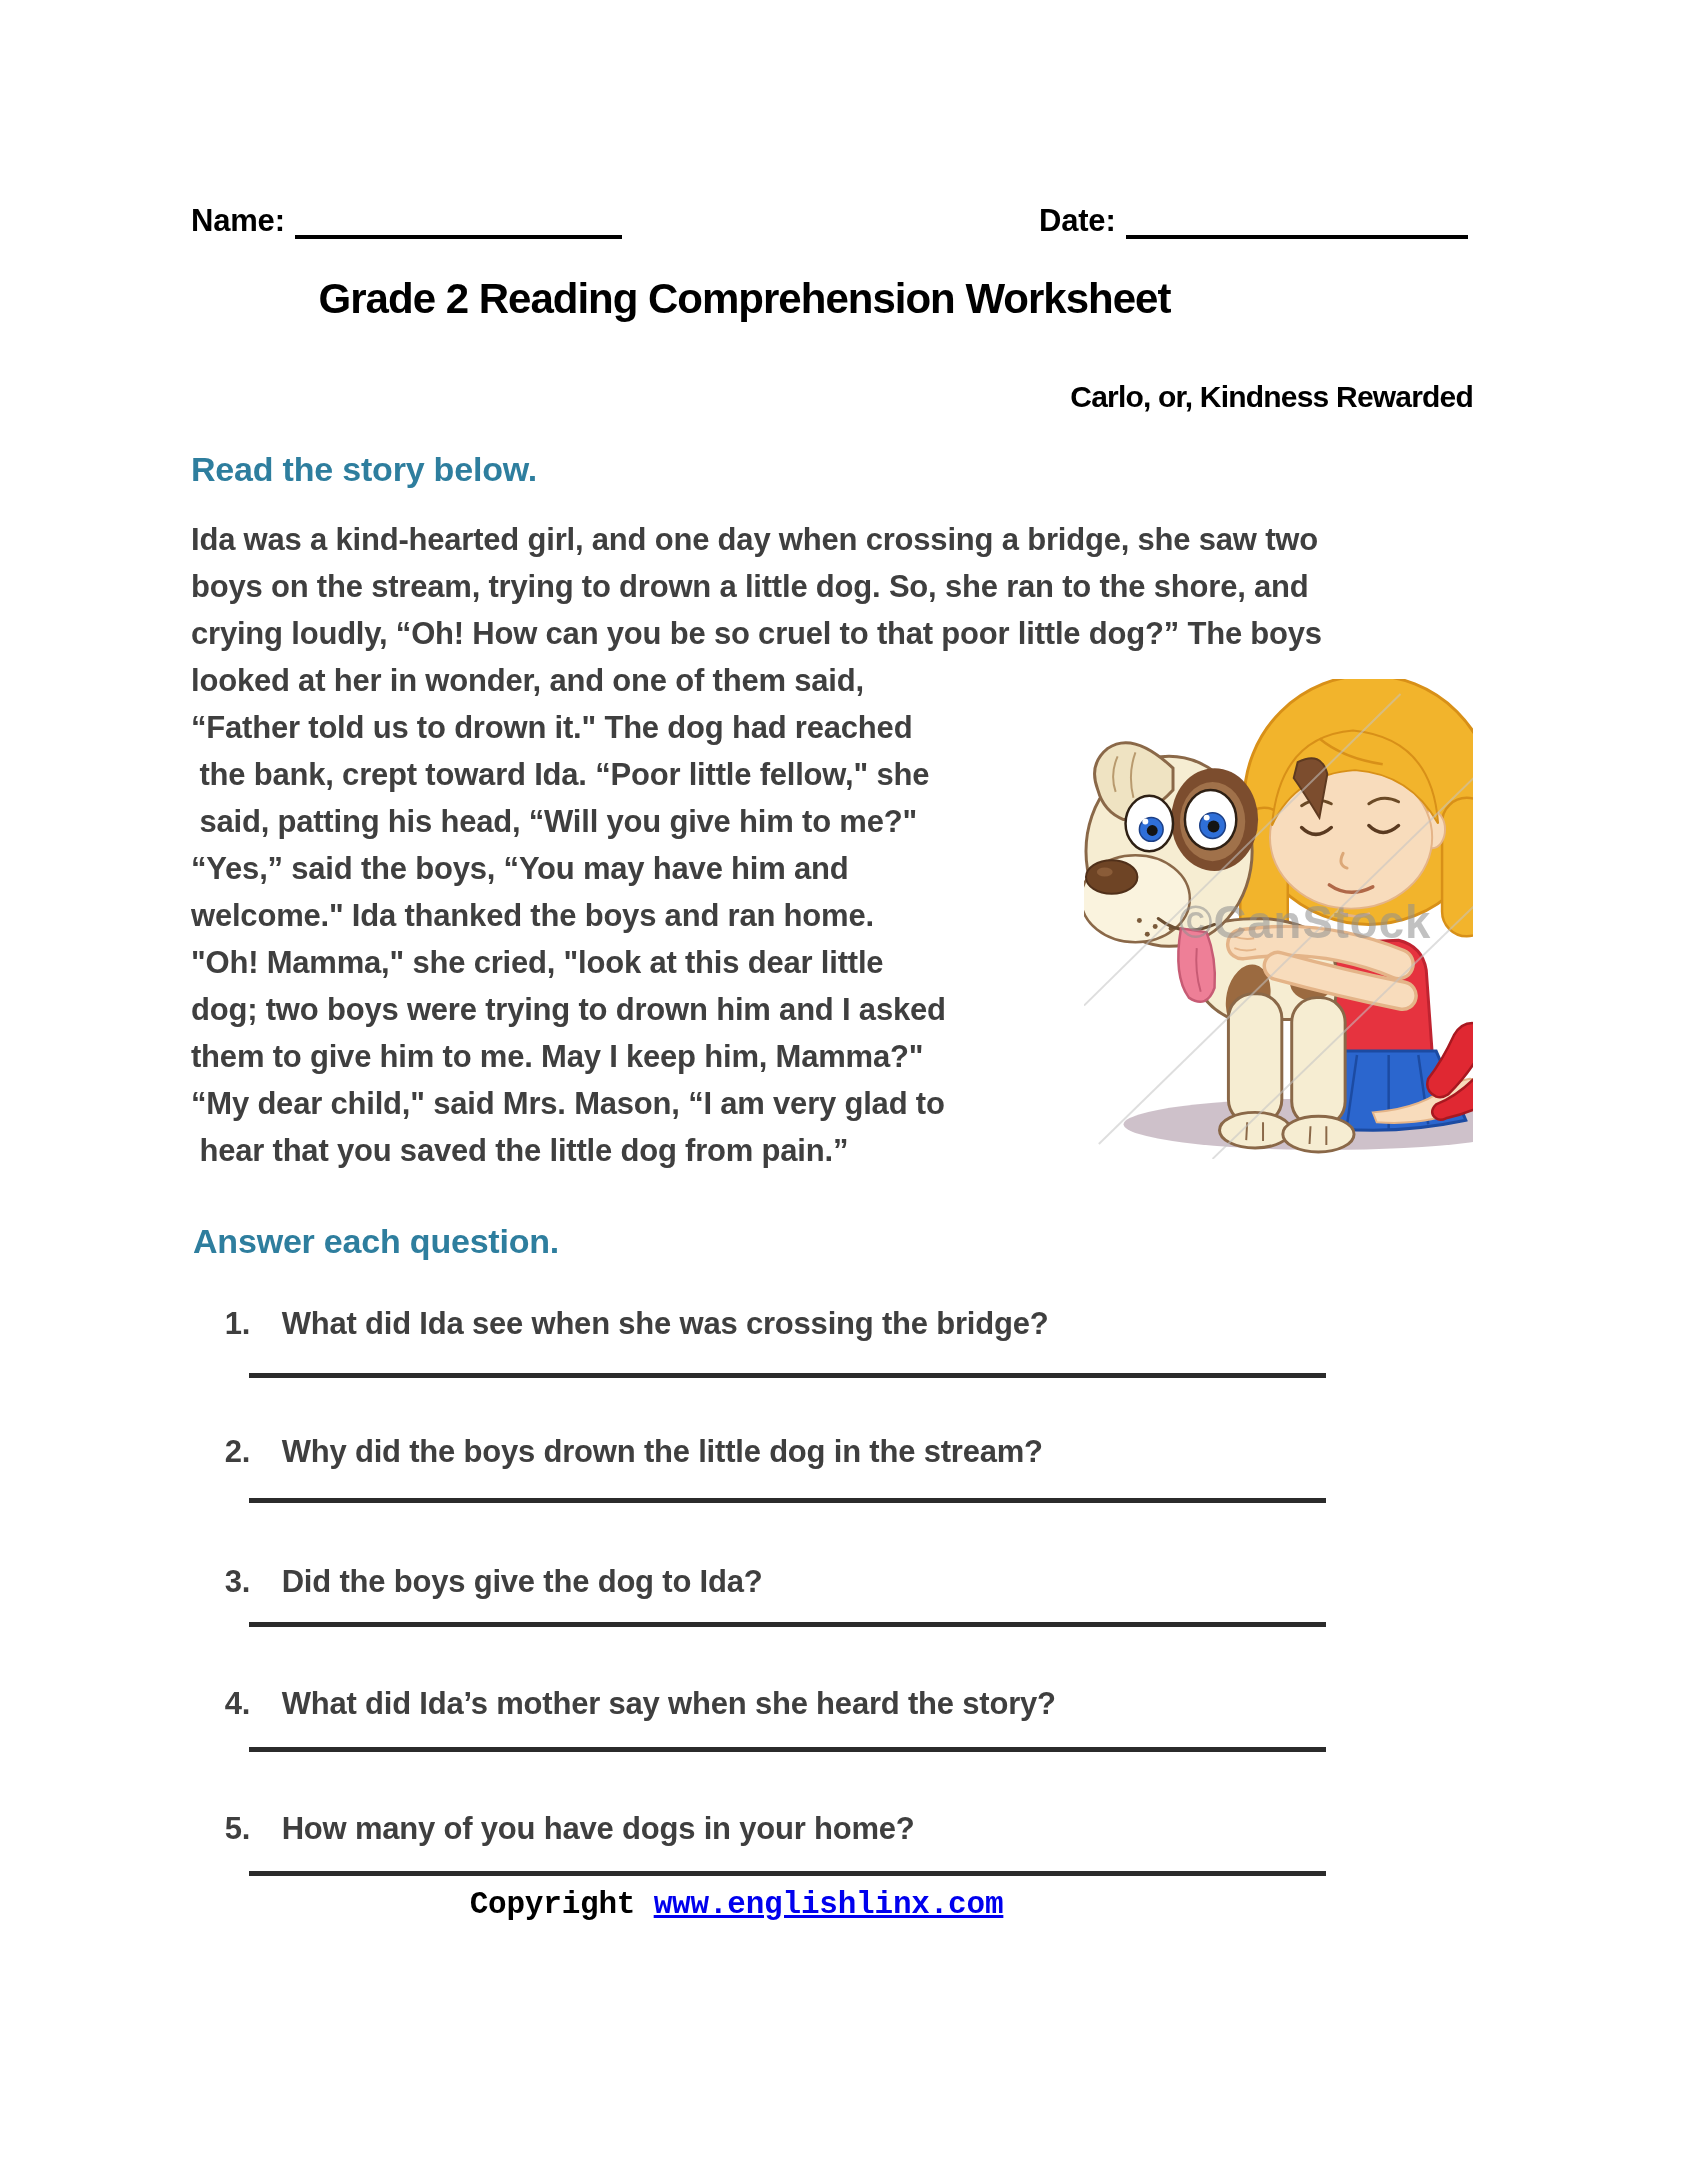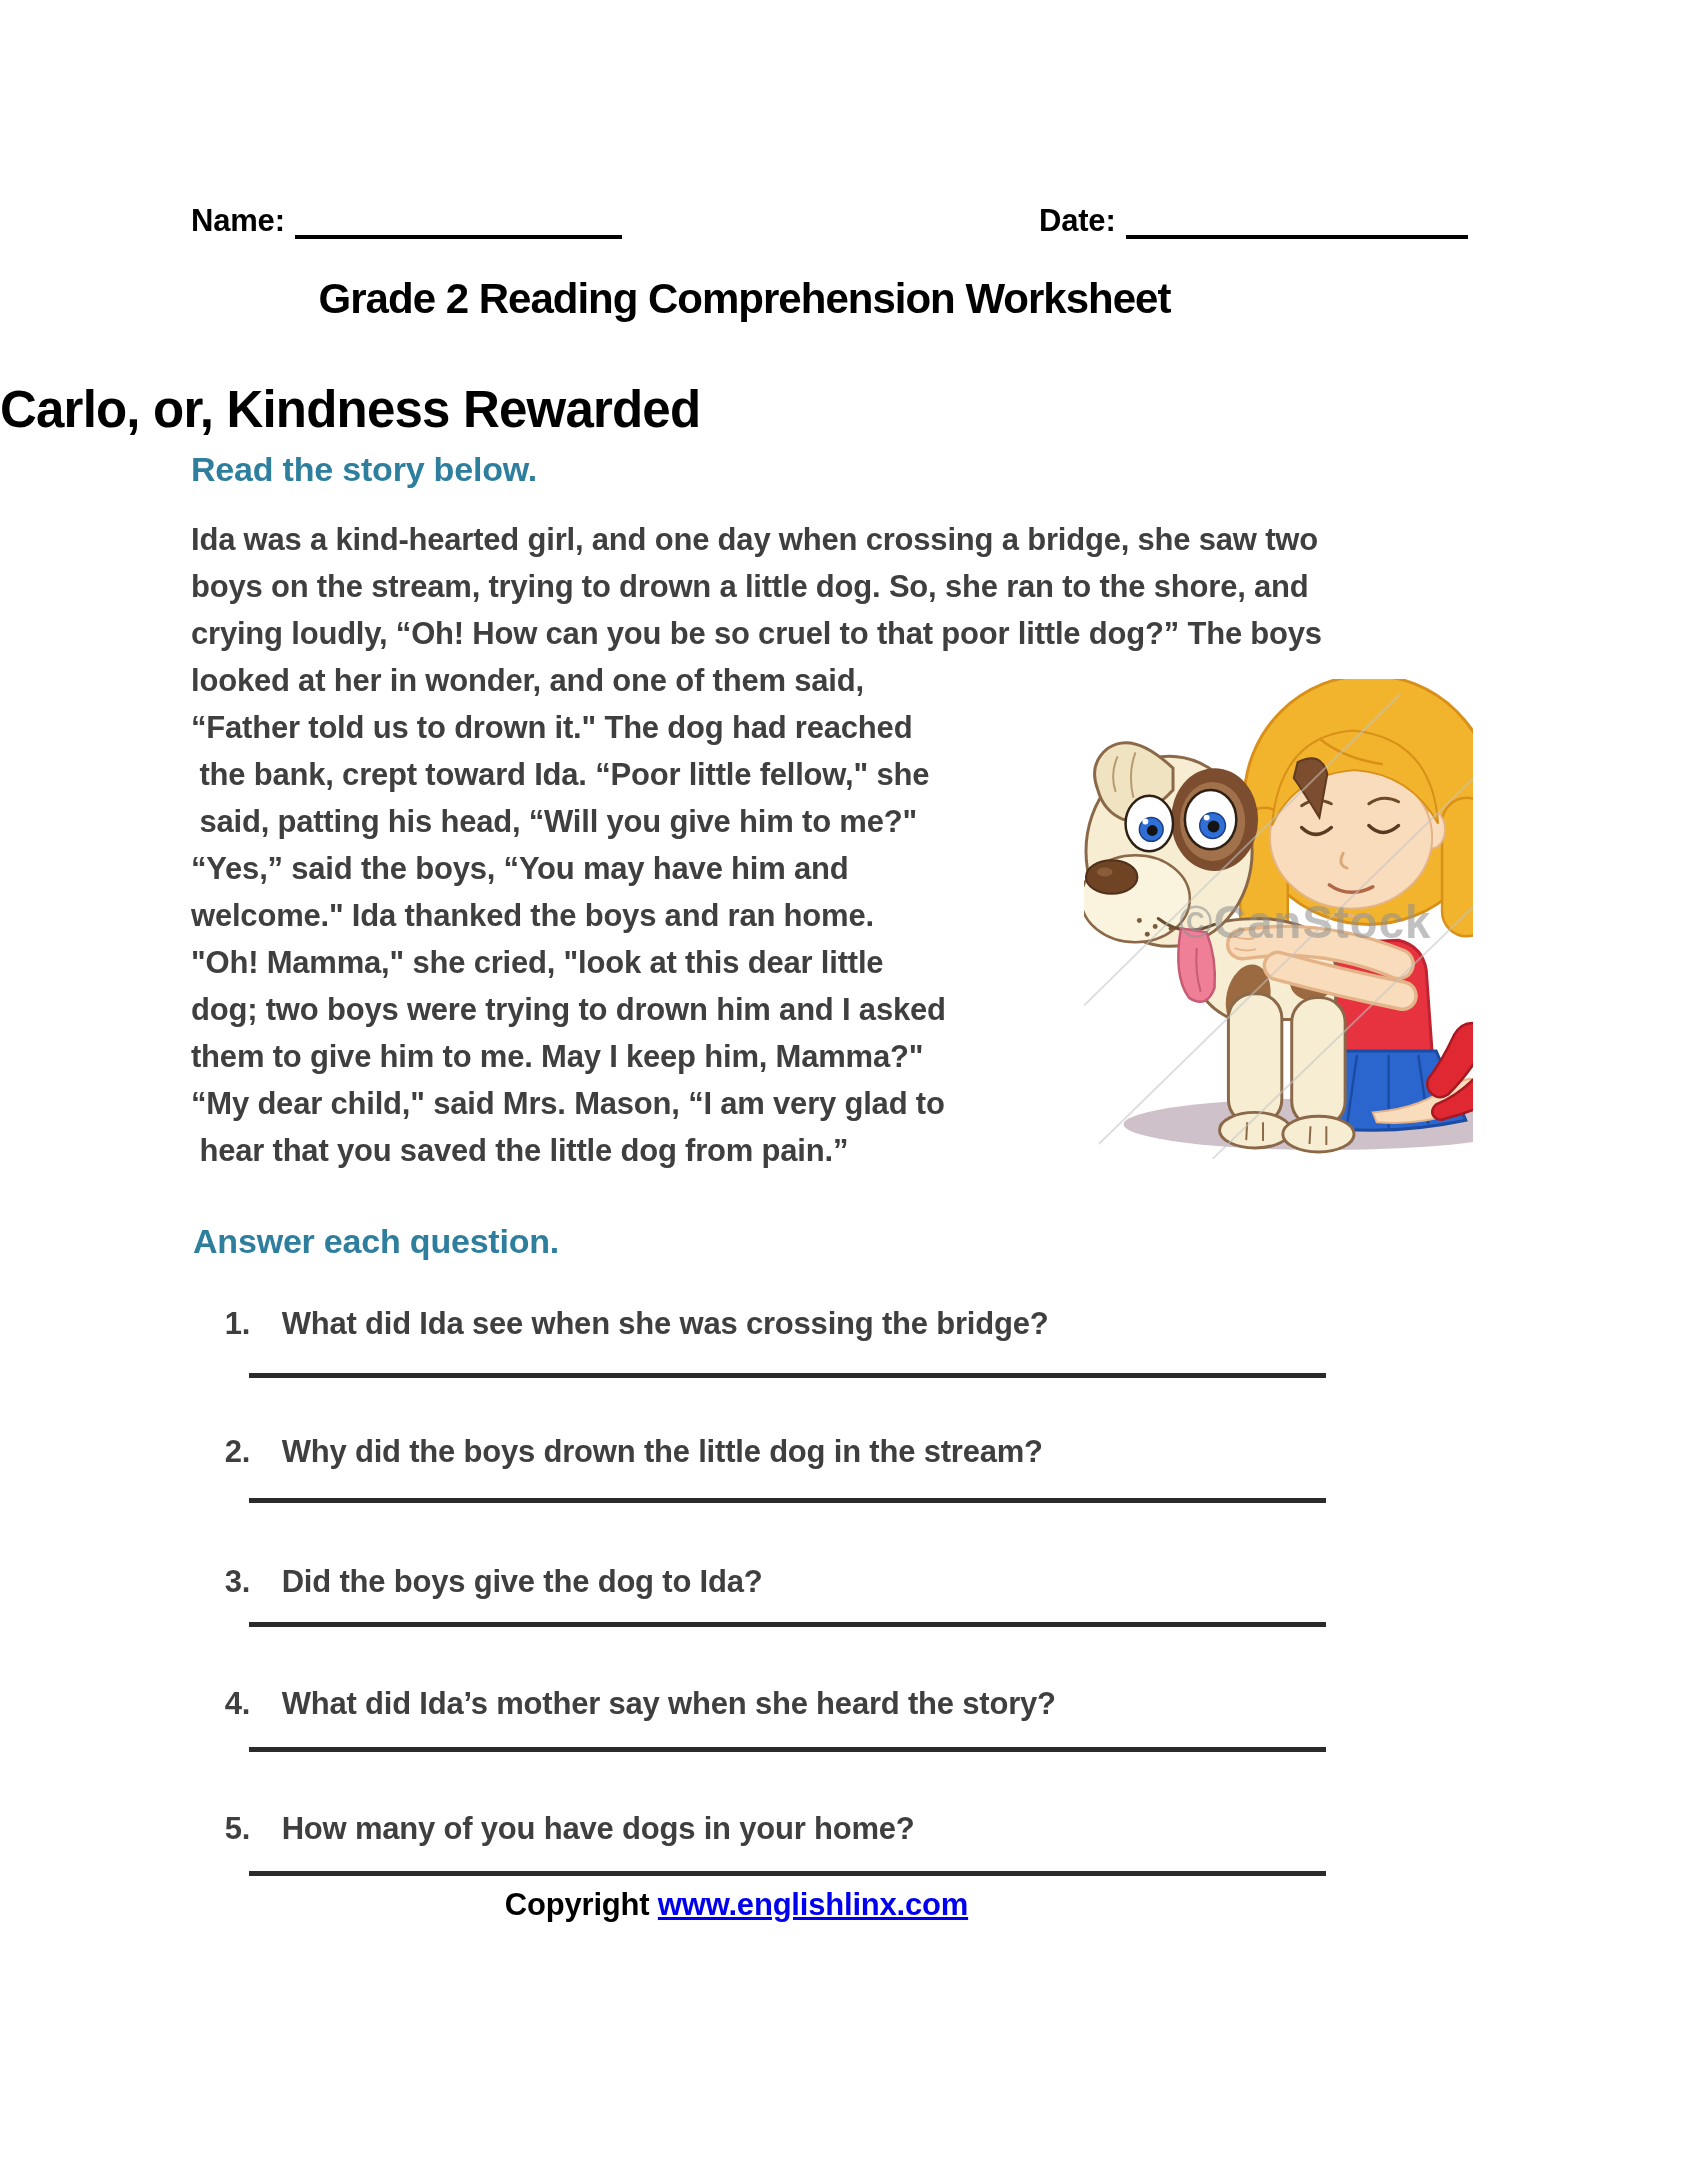--- a/index.html
+++ b/index.html
@@ -7,21 +7,21 @@
     position:relative; width:1473px; height:2178px; background:#ffffff;
     font-family:"Liberation Sans", sans-serif; font-weight:700; color:#3F3F3F;
     overflow:hidden; letter-spacing:-0.2px;
   }
   .abs { position:absolute; }
   .field-row { font-size:31px; color:#000000; white-space:nowrap; }
   .blank { display:inline-block; border-bottom:4px solid #000000; height:34px; vertical-align:-8px; margin-left:10px; }
   .blank-name { width:327px; }
   .blank-date { width:342px; }
   .doc-title { left:0; right:0; text-align:center; font-size:42px; color:#000000; letter-spacing:-1px;margin-left:16px; }
-  .doc-subtitle { left:0; right:0; text-align:left; font-size:51px; color:#000000; letter-spacing:-0.8px; }
+  .doc-subtitle { left:0; right:0; text-align:right; font-size:30px; color:#000000; letter-spacing:-0.8px; }
   .section-heading { font-size:34px; color:#2E7E9E; }
   .story { left:191px; top:516px; width:1332px; }
   .story-line { height:47px; line-height:47px; font-size:31px; white-space:pre; }
   .q-row { font-size:31px; white-space:pre; }
   .q-num { display:inline-block; width:57px; }
   .answer-line { border-top:5px solid #2B2B2B; height:0; width:1077px; left:249px; }
   .copyright { left:0; right:0; text-align:center; font-size:31px; color:#000000; }
   .footer-link { color:#0000EE; text-decoration:underline; cursor:pointer; }
   .illustration { left:1084px; top:679px; width:455px; height:480px; }
 </style>
@@ -159,18 +159,18 @@
   <div class="abs q-row" style="left:191px; top:1650px;">
     <span class="q-num">4.</span><span>What did Ida’s mother say when she heard the story?</span>
   </div>
   <div class="abs answer-line" style="top:1747px;"></div>
 
   <div class="abs q-row" style="left:191px; top:1775px;">
     <span class="q-num">5.</span><span>How many of you have dogs in your home?</span>
   </div>
   <div class="abs answer-line" style="top:1871px;"></div>
 
-  <div class="abs copyright" style="top:1887px;">
+  <div class="abs copyright" style="top:1887px;font-family:Liberation Mono, monospace;">
     <span>Copyright </span><a class="footer-link">www.englishlinx.com</a>
   </div>
 
 </div>
 
 
 </body></html>

